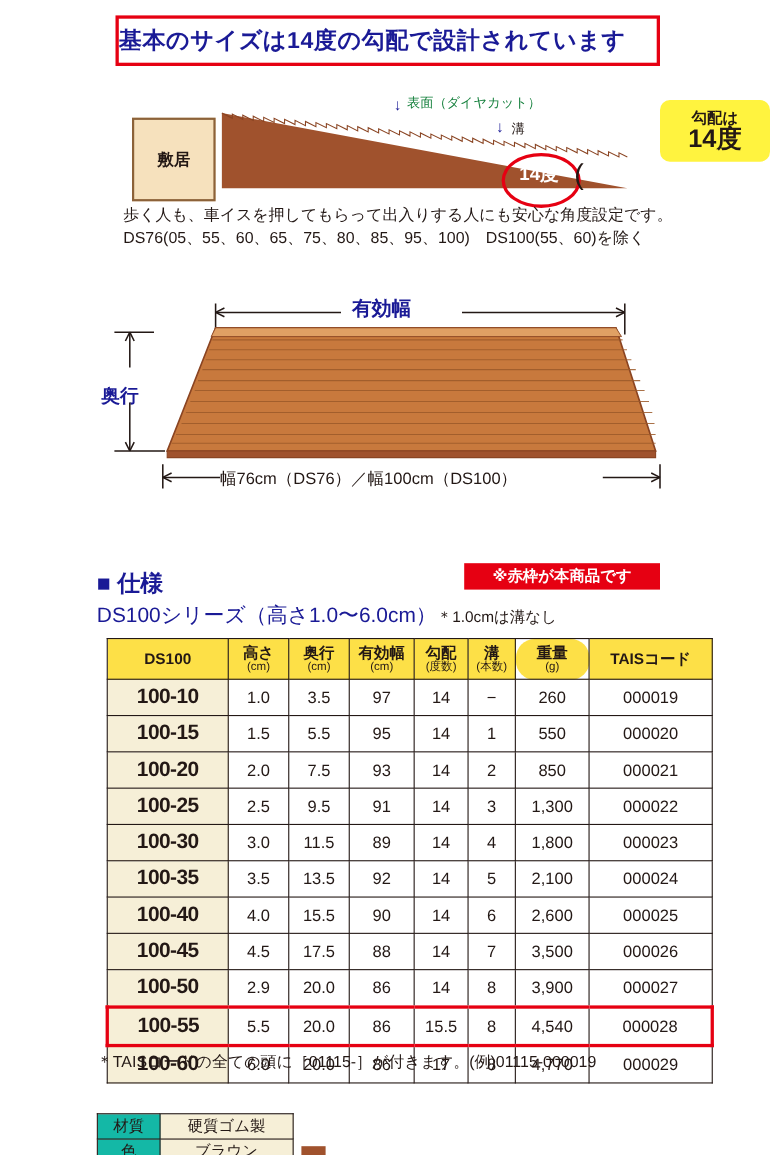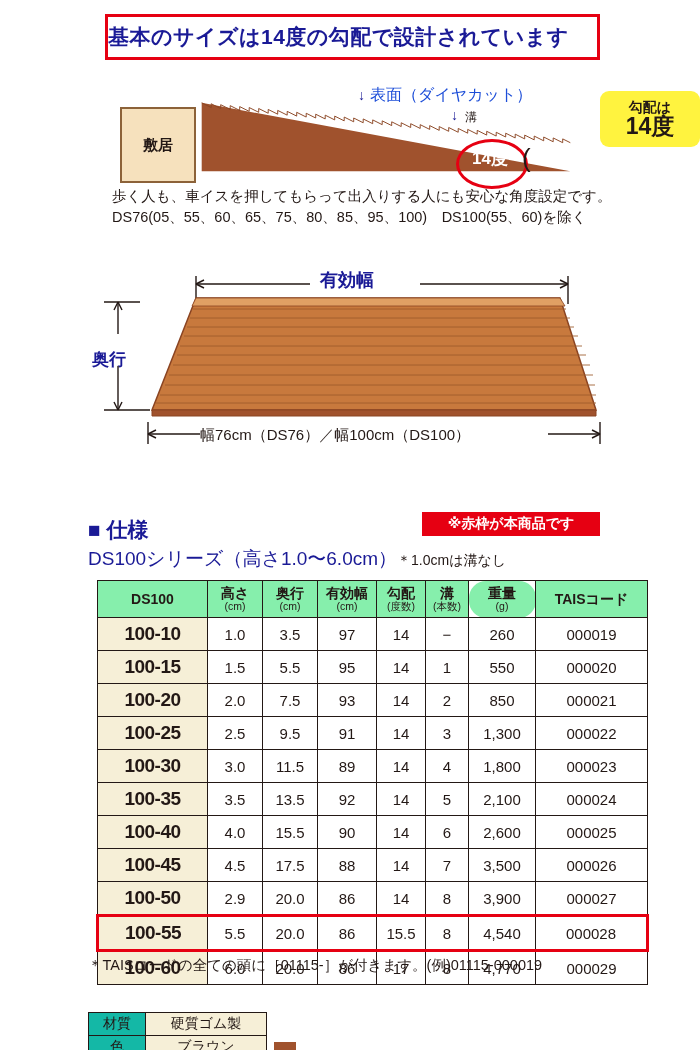--- a/index.html
+++ b/index.html
@@ -31,21 +31,21 @@
     position:absolute;left:0;top:22px;width:72px;height:72px;
     background:#f6e1bd;border:2px solid #8c6239;
     display:flex;align-items:center;justify-content:center;
     font-size:15px;font-weight:bold;color:#231815;
   }
   .ramp-teeth{
     position:absolute;left:72px;top:16px;width:388px;height:76px;
     pointer-events:none;
   }
   .label-hyomen{
-    position:absolute;left:250px;top:0px;font-size:16px;color:#1d4ed8;white-space:nowrap;
+    position:absolute;left:250px;top:0px;font-size:12px;color:#15803d;white-space:nowrap;
   }
   .arrow-hyomen{
     position:absolute;left:238px;top:2px;font-size:14px;color:#1a1a96;
   }
   .label-mizo{
     position:absolute;left:345px;top:24px;font-size:12px;color:#231815;white-space:nowrap;
   }
   .arrow-mizo{
     position:absolute;left:331px;top:22px;font-size:14px;color:#1a1a96;
   }
@@ -102,21 +102,21 @@
 
   
   .tbl{
     position:absolute;left:96px;top:580px;border-collapse:collapse;
     font-size:15px;
   }
   .tbl th,.tbl td{
     border:1px solid #231815;text-align:center;color:#231815;background:#ffffff;
   }
   .tbl thead th{
-    background:#86efac;font-weight:bold;font-size:14px;height:32px;
+    background:#fde047;font-weight:bold;font-size:14px;height:32px;
     line-height:1.05;padding:2px 0;
   }
   .tbl thead th .sub{font-size:10.5px;font-weight:normal;display:block;}
   .tbl tbody td{height:30px;}
   .tbl td.model{
     background:#f6efd7;font-size:19px;font-weight:bold;letter-spacing:-0.5px;
   }
   .c-model{width:106px;}
   .c-h{width:52px;}
   .c-d{width:52px;}

